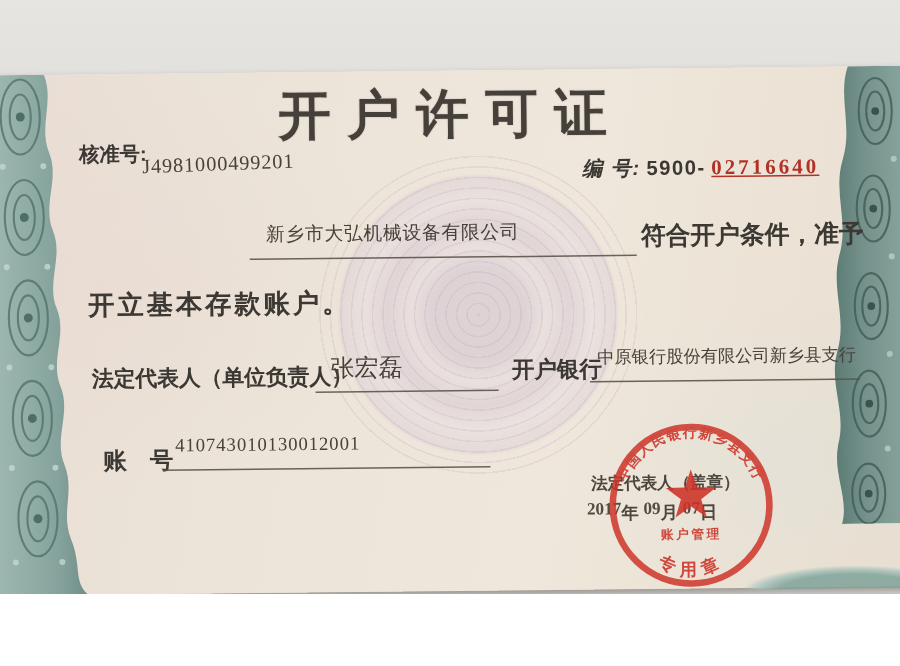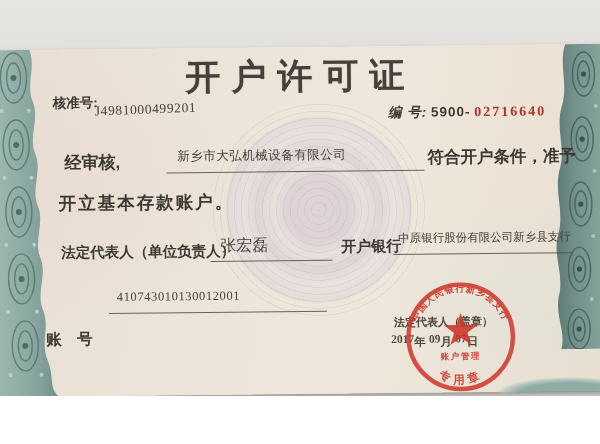--- a/index.html
+++ b/index.html
@@ -38,21 +38,21 @@
   }
   .t{position:absolute;white-space:nowrap;}
   .lbl{color:#3c3833;font-weight:700;}
   .val{font-family:"Liberation Serif","DejaVu Serif",serif;color:#474139;}
   .title{
     left:190px;top:6px;font-size:35px;font-weight:700;letter-spacing:11px;
     color:#45403a;font-family:"Liberation Serif","DejaVu Serif",serif;
     text-shadow:0 0 1px rgba(69,64,58,.4);
   }
   .rule{position:absolute;height:1px;background:#5a544b;opacity:.9;}
-  .red{color:#b23228;}
+  .red{color:#b23228;text-decoration:underline;}
   .seal-svg{position:absolute;left:405px;top:234px;width:115px;height:115px;opacity:.88;}
   .issue-block{color:#4c463e;}
   .dt{font-family:"Liberation Serif","DejaVu Serif",serif;position:relative;top:-3px;color:#524c43;}
   .white-strip{position:absolute;left:0;top:396px;width:600px;height:48px;background:#ffffff;}
 </style>
 </head>
 <body>
 
 <div class="photo">
   <div class="cert">
@@ -142,36 +142,35 @@
 
     <div class="t lbl" style="left:57px;top:45px;font-size:13.5px;">核准号:</div>
     <div class="t val" style="left:99px;top:53px;font-size:13.5px;letter-spacing:.6px;transform:rotate(-1.5deg);">J4981000499201</div>
 
     <div class="t" style="left:392px;top:58px;font-size:13.5px;">
       <span class="lbl" style="letter-spacing:1px;font-style:italic;">编 号:</span>
       <span class="lbl" style="letter-spacing:1px;">5900-</span>
       <span class="val red" style="font-size:14px;letter-spacing:2px;font-weight:700;">02716640</span>
     </div>
 
-    <div class="t lbl" style="left:68px;top:102px;font-size:17px;">经审核,</div>
     <div class="t val" style="left:181px;top:100px;font-size:12.5px;letter-spacing:.5px;">新乡市大弘机械设备有限公司</div>
     <div class="rule" style="left:170px;top:124px;width:258px;"></div>
     <div class="t lbl" style="left:431px;top:101px;font-size:16.5px;">符合开户条件，准予</div>
 
     <div class="t lbl" style="left:62px;top:142px;font-size:17.5px;letter-spacing:2px;">开立基本存款账户。</div>
 
     <div class="t lbl" style="left:64px;top:194px;font-size:14.5px;">法定代表人（单位负责人）</div>
     <div class="t val" style="left:223px;top:188px;font-size:16px;">张宏磊</div>
     <div class="rule" style="left:213px;top:213px;width:122px;"></div>
 
     <div class="t lbl" style="left:344px;top:191px;font-size:15px;text-align:right;">开户银行</div>
     <div class="t val" style="left:401px;top:185px;font-size:11.5px;">中原银行股份有限公司新乡县支行</div>
     <div class="rule" style="left:396px;top:208px;width:180px;"></div>
 
-    <div class="t lbl" style="left:48px;top:248px;font-size:15.5px;margin-top:32px;">账　号</div>
+    <div class="t lbl" style="left:71px;top:248px;font-size:15.5px;">账　号</div>
     <div class="t val" style="left:119px;top:241px;font-size:12.5px;letter-spacing:.6px;">410743010130012001</div>
     <div class="rule" style="left:111px;top:264px;width:218px;"></div>
 
     <div class="t issue-block" style="left:396px;top:269px;font-size:11px;font-weight:700;">法定代表人（盖章）</div>
     <div class="t issue-block" style="left:393px;top:289px;font-size:11.5px;font-weight:700;">
       <span class="dt">2017</span><span>年</span>
       <span class="dt">09</span><span>月</span>
       <span class="dt">07</span><span>日</span>
     </div>
 

